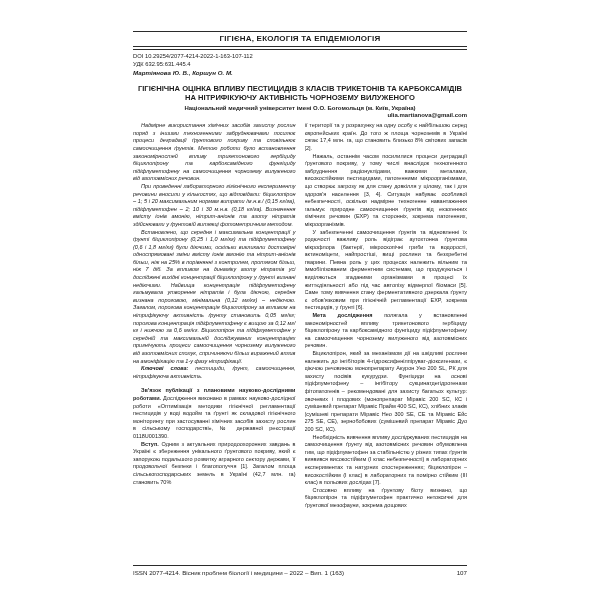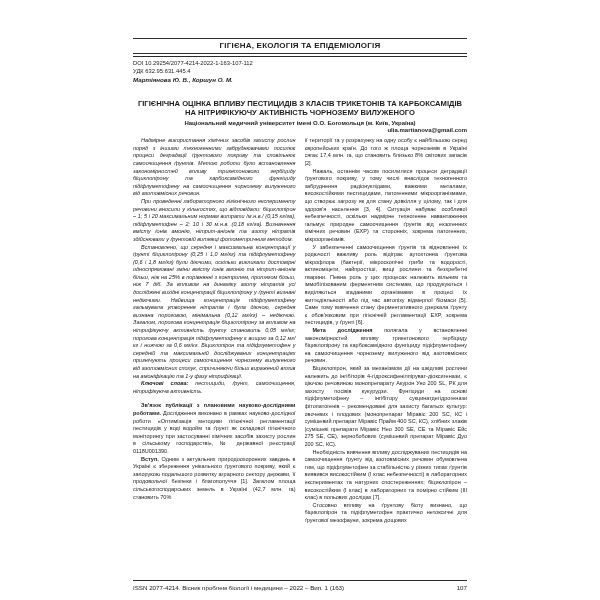--- a/index.html
+++ b/index.html
@@ -2,35 +2,35 @@
 <html lang="uk"><head>
 <meta charset="utf-8">
 <style>
   html,body { margin:0; padding:0; }
   body {
     width:600px; height:600px; background:#ffffff; overflow:hidden;
     font-family:"Liberation Sans", sans-serif; color:#1c1c1c;
     -webkit-font-smoothing:antialiased;
   }
   .page {
-    position:absolute; left:120px; top:29px; width:360px;
+    position:absolute; left:120px; top:22px; width:360px;
     box-sizing:border-box; padding:9px 13px 0 13px;
   }
   .header-box {
     border-top:1px solid #2b2b2b;
     border-bottom:4px double #2b2b2b;
     text-align:center; font-weight:bold; font-size:8px;
     padding:2px 0 3px 0; letter-spacing:.2px;
   }
   .meta-line { font-size:5.8px; line-height:6.6px; margin-top:1px; }
   .meta-block { margin-top:3px; }
   .authors { font-size:6.2px; font-weight:bold; font-style:italic; margin-top:2px; }
   .title {
     font-size:7.6px; font-weight:bold; text-align:center;
-    line-height:9px; margin-top:16px;
+    line-height:9px; margin-top:8px;
   }
   .affiliation { font-size:6px; font-weight:bold; text-align:center; margin-top:2.5px; }
   .email { font-size:6px; font-weight:bold; text-align:right; margin-top:1.5px; }
   .columns { display:flex; gap:9px; margin-top:4px; }
   .col {
     width:162.5px; height:438px; overflow:hidden;
     text-align:justify; font-size:5.5px; line-height:7.6px;
   }
   .par { margin:0; text-indent:8px; }
   .abstract { font-style:italic; }

